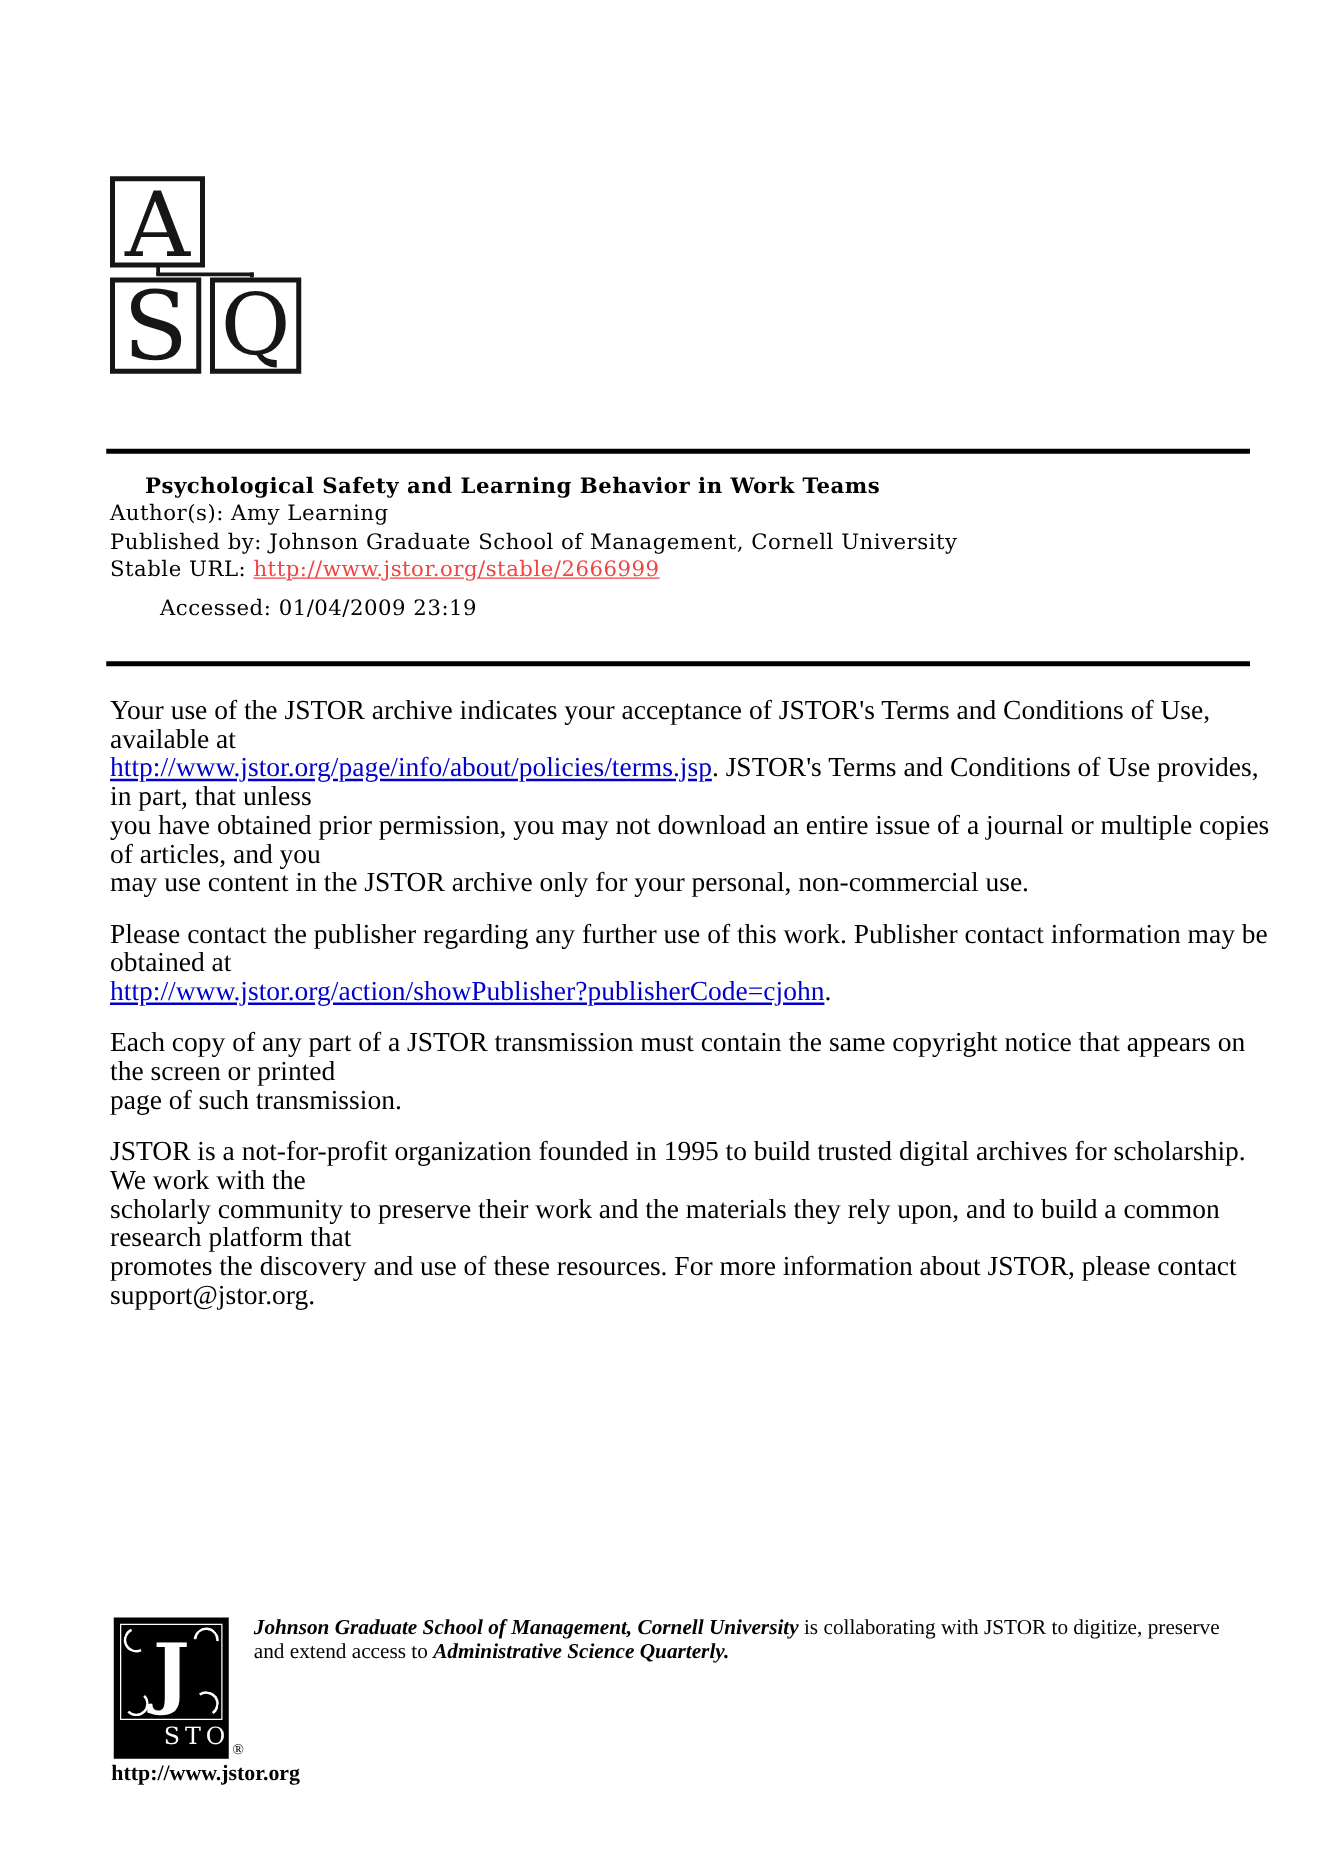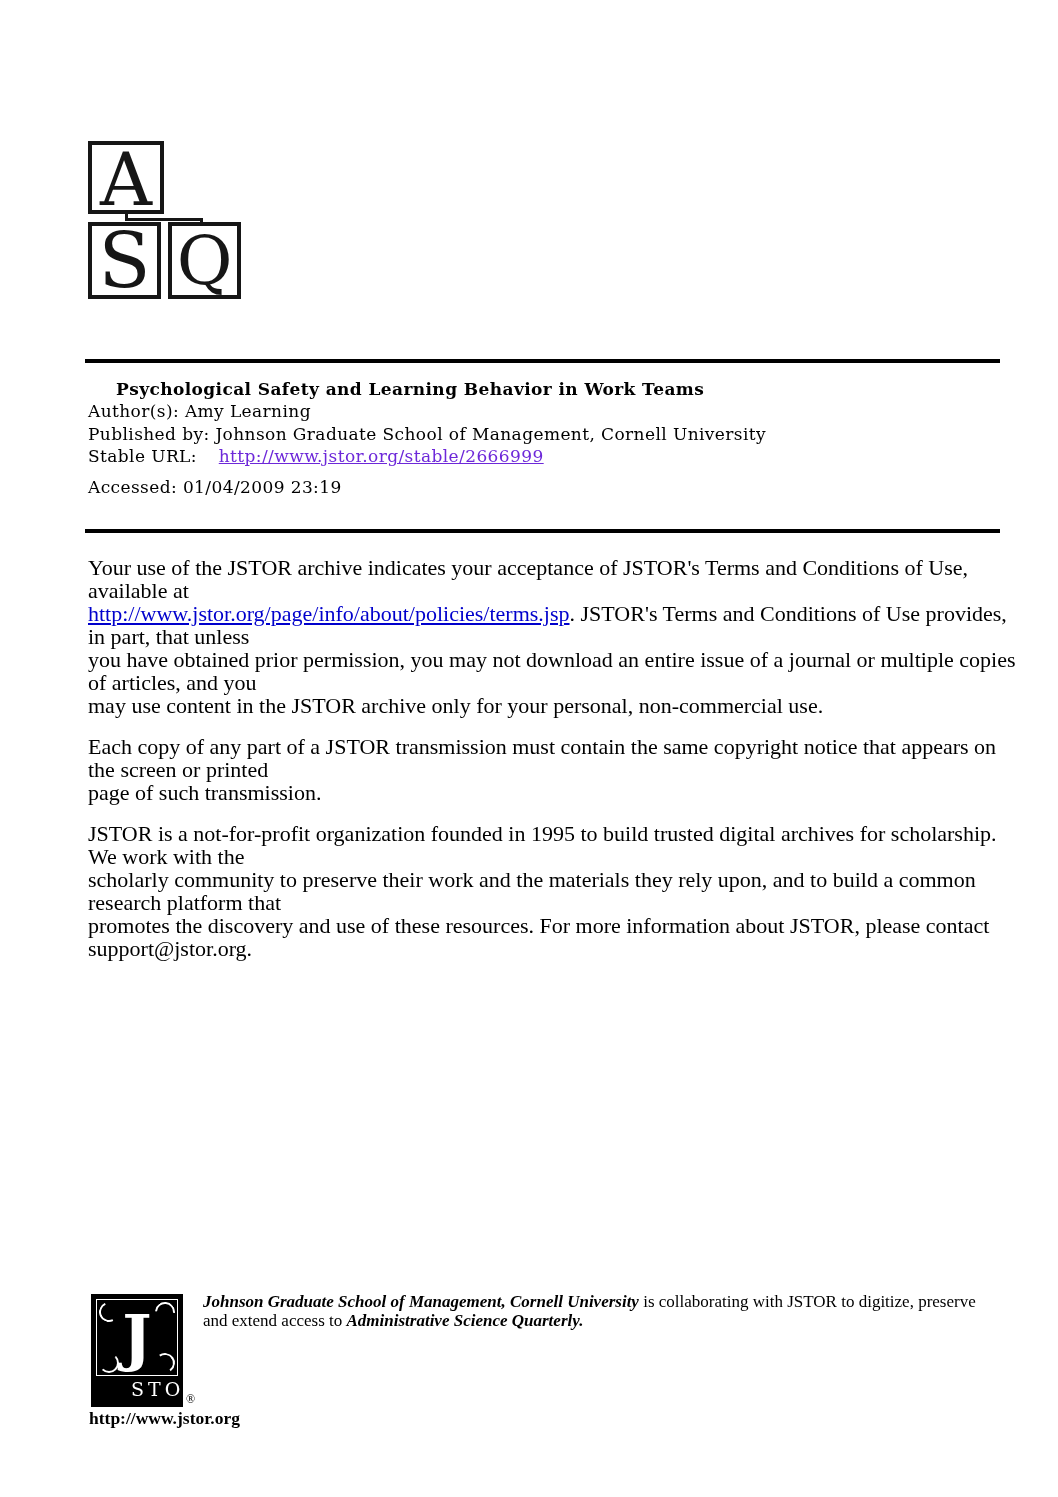--- a/index.html
+++ b/index.html
@@ -29,21 +29,21 @@
   .rule-mid { top:529px; }
 
   
   .title-block {
     position:absolute; left:88px; top:378px; width:920px;
     font-family:"DejaVu Serif", serif; font-size:17px; line-height:22.4px;
     letter-spacing:0.4px; color:#000;
   }
   .t-line.title { font-weight:bold;margin-left:28px; }
   .t-line .italic { font-style:italic; }
-  .t-line.accessed { margin-top:8px; }
+  .t-line.accessed { margin-top:8px;margin-left:40px; }
 
   a.link {
     color:#0000CC; text-decoration:underline; cursor:pointer;
   }
 
   
   .terms {
     position:absolute; left:88px; top:556px; width:930px;
     font-family:"Liberation Serif", serif; font-size:22px; line-height:23px;
   }
@@ -99,31 +99,33 @@
     <div class="asq-box asq-s">S</div>
     <div class="asq-box asq-q">Q</div>
   </div>
 
   <div class="rule rule-top"></div>
 
   <div class="title-block">
     <div class="t-line title">Psychological Safety and Learning Behavior in Work Teams</div>
     <div class="t-line"><span>Author(s): </span><span>Amy Learning</span></div>
     <div class="t-line"><span>Published by: </span><span>Johnson Graduate School of Management, Cornell University</span></div>
-    <div class="t-line"><span>Stable URL: </span><a class="link" style="color: #6d28d9; margin-left: 16px;">http://www.jstor.org/stable/2666999</a></div>
+    <div class="t-line"><span>Stable URL: </span><a class="link" style="color: #ef4444;">http://www.jstor.org/stable/2666999</a></div>
     <div class="t-line accessed">Accessed: 01/04/2009 23:19</div>
   </div>
 
   <div class="rule rule-mid"></div>
 
   <div class="terms">
     <p><span>Your use of the JSTOR archive indicates your acceptance of JSTOR's Terms and Conditions of Use, available at
 </span><a class="link" style="color: rgb(0, 0, 204);">http://www.jstor.org/page/info/about/policies/terms.jsp</a><span>. JSTOR's Terms and Conditions of Use provides, in part, that unless
 you have obtained prior permission, you may not download an entire issue of a journal or multiple copies of articles, and you
 may use content in the JSTOR archive only for your personal, non-commercial use.</span></p>
+    <p><span>Please contact the publisher regarding any further use of this work. Publisher contact information may be obtained at
+</span><a class="link" style="color: rgb(0, 0, 204);">http://www.jstor.org/action/showPublisher?publisherCode=cjohn</a><span>.</span></p>
     <p>Each copy of any part of a JSTOR transmission must contain the same copyright notice that appears on the screen or printed
 page of such transmission.</p>
     <p>JSTOR is a not-for-profit organization founded in 1995 to build trusted digital archives for scholarship. We work with the
 scholarly community to preserve their work and the materials they rely upon, and to build a common research platform that
 promotes the discovery and use of these resources. For more information about JSTOR, please contact support@jstor.org.</p>
   </div>
 
   <div class="jstor-logo">
     <div class="jstor-inner">
       <div class="swirl sw1"></div>

